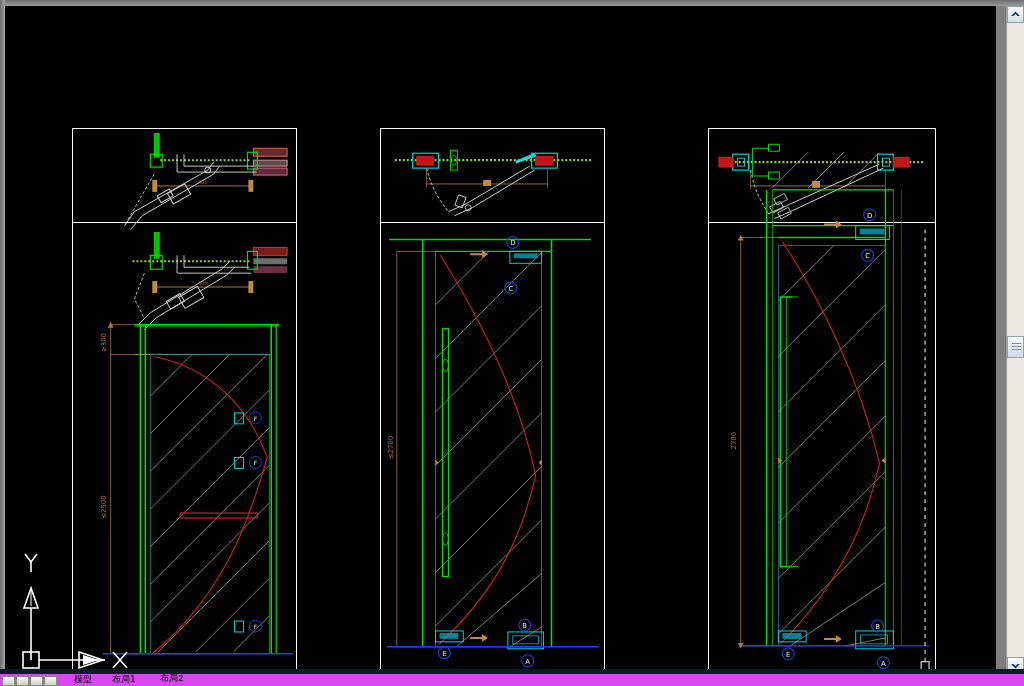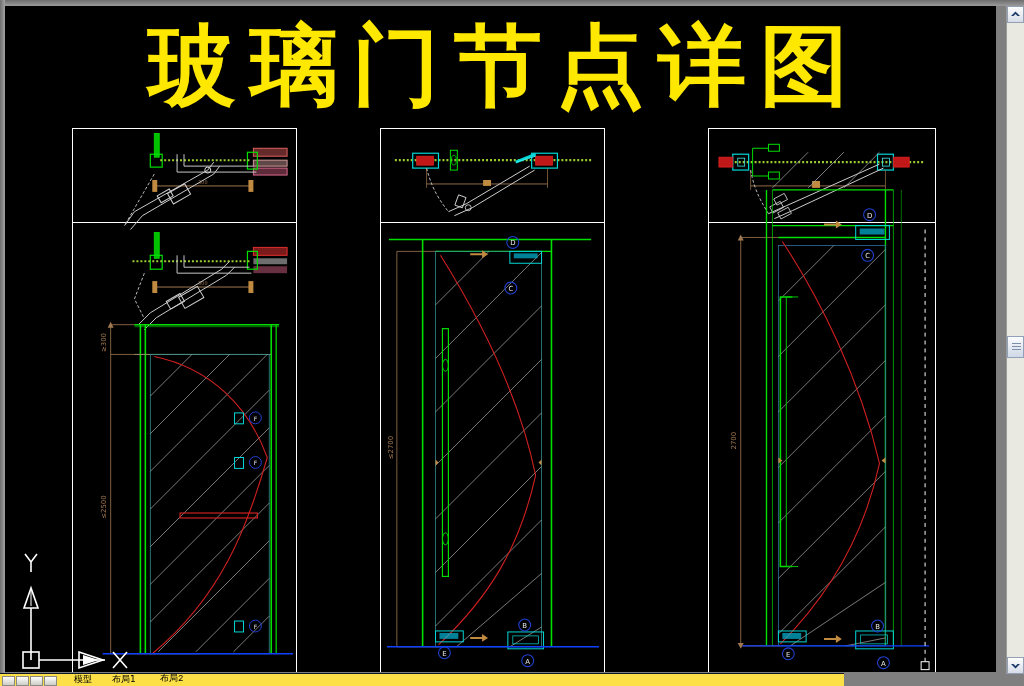--- a/index.html
+++ b/index.html
@@ -37,40 +37,39 @@
     background:#e9e9e2;border-left:1px solid #9a9a9a;}
   .sb-btn{position:absolute;left:0;width:17px;height:17px;
     background:linear-gradient(#fdfdfd,#d6dce8);border:1px solid #93a0b4;box-sizing:border-box;}
   #sb-up{top:0;} #sb-down{bottom:0;}
   #sb-thumb{position:absolute;left:0;top:330px;width:17px;height:22px;
     background:linear-gradient(#fbfcfe,#cfd8e6);border:1px solid #8fa0b8;box-sizing:border-box;}
   .thumb-lines{position:absolute;left:4px;top:6px;width:9px;height:9px;
     background:repeating-linear-gradient(#7d8fa8 0 1px,transparent 1px 3px);}
 
   
-  #tabstrip{position:absolute;left:0;bottom:0;width:844px;height:12px;
-    background:#fde047;border-top:1px solid #0f172a;overflow:hidden;}
+  #tabstrip{position:absolute;left:0;bottom:0;width:1024px;height:12px;
+    background:#d946ef;border-top:5px solid #0f172a;overflow:hidden;}
   #tabbtns{position:absolute;left:2px;top:2px;display:flex;gap:1px;}
   .tabbtn{width:13px;height:10px;background:linear-gradient(#fefefe,#cdcdc6);
     border:1px solid #8a8a82;box-sizing:border-box;}
   .tabitem{position:absolute;top:0;height:12px;line-height:11px;font-size:9px;
     color:#000;font-family:"DejaVu Sans",sans-serif;white-space:nowrap;}
   #tab-model{left:74px;} #tab-layout1{left:112px;} #tab-layout2{left:160px;font-family:Liberation Mono, monospace;}
 </style>
 </head>
 <body>
 
 <div id="app">
 
   <div id="frame-top"></div>
   <div id="frame-left"></div>
 
   <div id="canvas">
 
-    <div id="title">玻璃门节点详图</div>
 
     <div class="panel" style="left:67px;top:122px;width:225px;height:550px;">
       <div class="panel-div" style="top:93px;"></div>
 
       <svg class="dwg" viewBox="0 0 225 550">
 
         <g>
 
           <g>
             <rect x="182" y="18" width="34" height="8" fill="none" stroke="#e06060" stroke-width="1"></rect>

